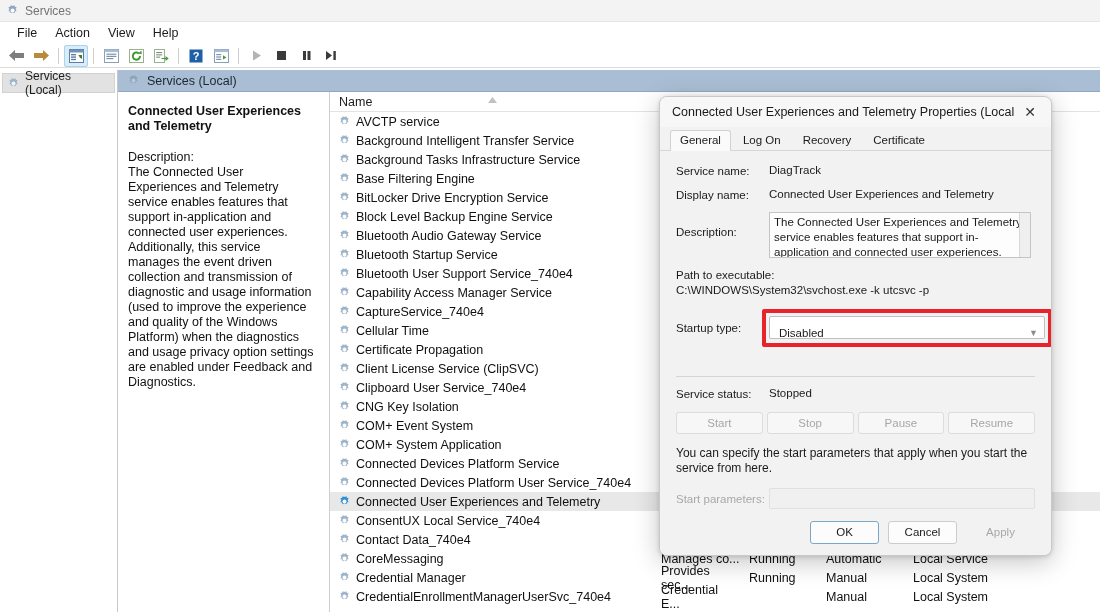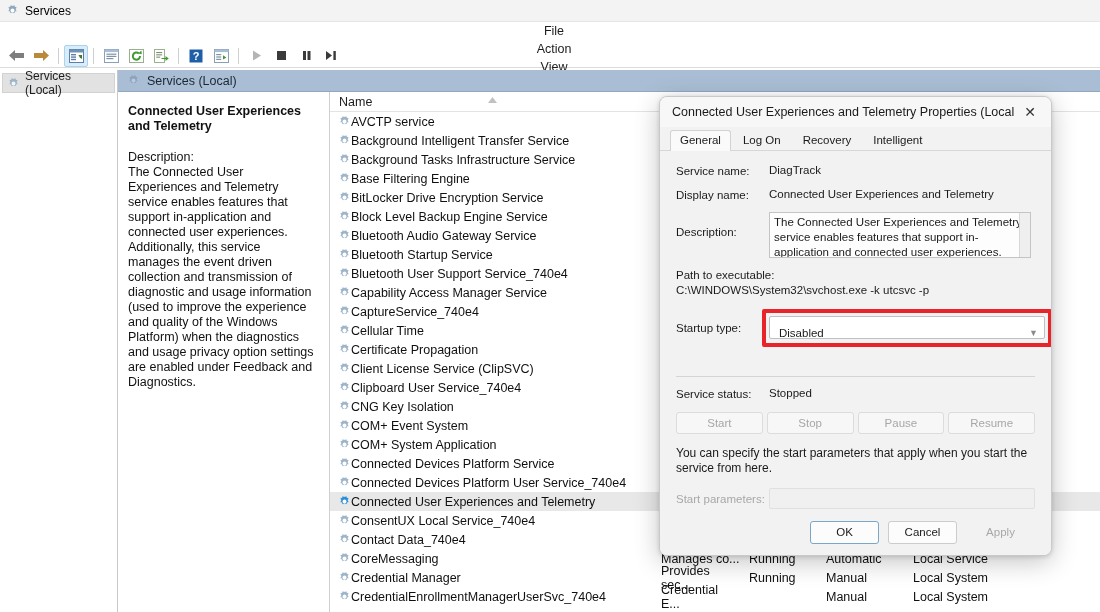--- a/index.html
+++ b/index.html
@@ -14,33 +14,33 @@
   }
   #app { position: relative; width: 1100px; height: 612px; background:#fff; }
 
   
   .titlebar {
     height: 22px; display: flex; align-items: center;
     padding-left: 6px; gap: 6px;
     background: #f3f3f3;
     border-bottom: 1px solid #e6e6e6;
   }
-  .titlebar .tb-title { font-size: 12px; color: #000000; }
+  .titlebar .tb-title { font-size: 12px; color: #737373; }
 
   
   .gear {
     position: relative; width: 13px; height: 13px; flex: 0 0 13px;
     display: inline-block;
   }
   .gear svg { display:block; width:13px; height:13px; }
 
   
   .menubar {
     height: 22px; display: flex; align-items: center;
-    padding-left: 8px; background: #ffffff; flex-direction: column;
+    padding-left: 8px; background: #ffffff;
   }
   .menubar .mi {
     font-size: 12.5px; color: #1c1c1c;
     padding: 2px 9px; cursor: default;
   }
 
   
   .toolbar {
     height: 24px; display: flex; align-items: center;
     padding-left: 4px; gap: 1px;
@@ -113,21 +113,21 @@
     position: absolute; left: 158px; top: 2px;
     width: 9px; height: 6px; opacity: .45;
   }
   .sort-caret svg { display:block; }
 
   .rowlist { position: absolute; top: 20px; left: 0; right: 0; bottom: 0; }
   .srow {
     height: 19px; display: flex; align-items: center;
     font-size: 12.5px; color: #101010;
   }
-  .srow .nm { display: flex; align-items: center; padding-left: 8px;
+  .srow .nm { display: flex; align-items: center; gap: 5px; padding-left: 8px;
               width: 322px; flex: 0 0 322px; text-align: center; }
   .srow.selected { background: #e8e8e8; }
   .srow .cell { padding-left: 9px; color:#101010; }
 
   
   .dialog {
     position: absolute; left: 659px; top: 96px;
     width: 393px; height: 460px;
     background: #f2f2f2;
     border: 1px solid #c9c9c9;
@@ -812,21 +812,21 @@
   <div class="dialog">
     <div class="dlg-title">
       <span class="t">Connected User Experiences and Telemetry Properties (Local Com...</span>
       <span class="dlg-close">✕</span>
     </div>
 
     <div class="dlg-tabs">
       <div class="dtab active">General</div>
       <div class="dtab">Log On</div>
       <div class="dtab">Recovery</div>
-      <div class="dtab">Intelligent</div>
+      <div class="dtab">Certificate</div>
     </div>
 
     <div class="dlg-body">
 
       <div class="frow">
         <div class="flabel">Service name:</div>
         <div class="fvalue">DiagTrack</div>
       </div>
 
       <div class="frow">

